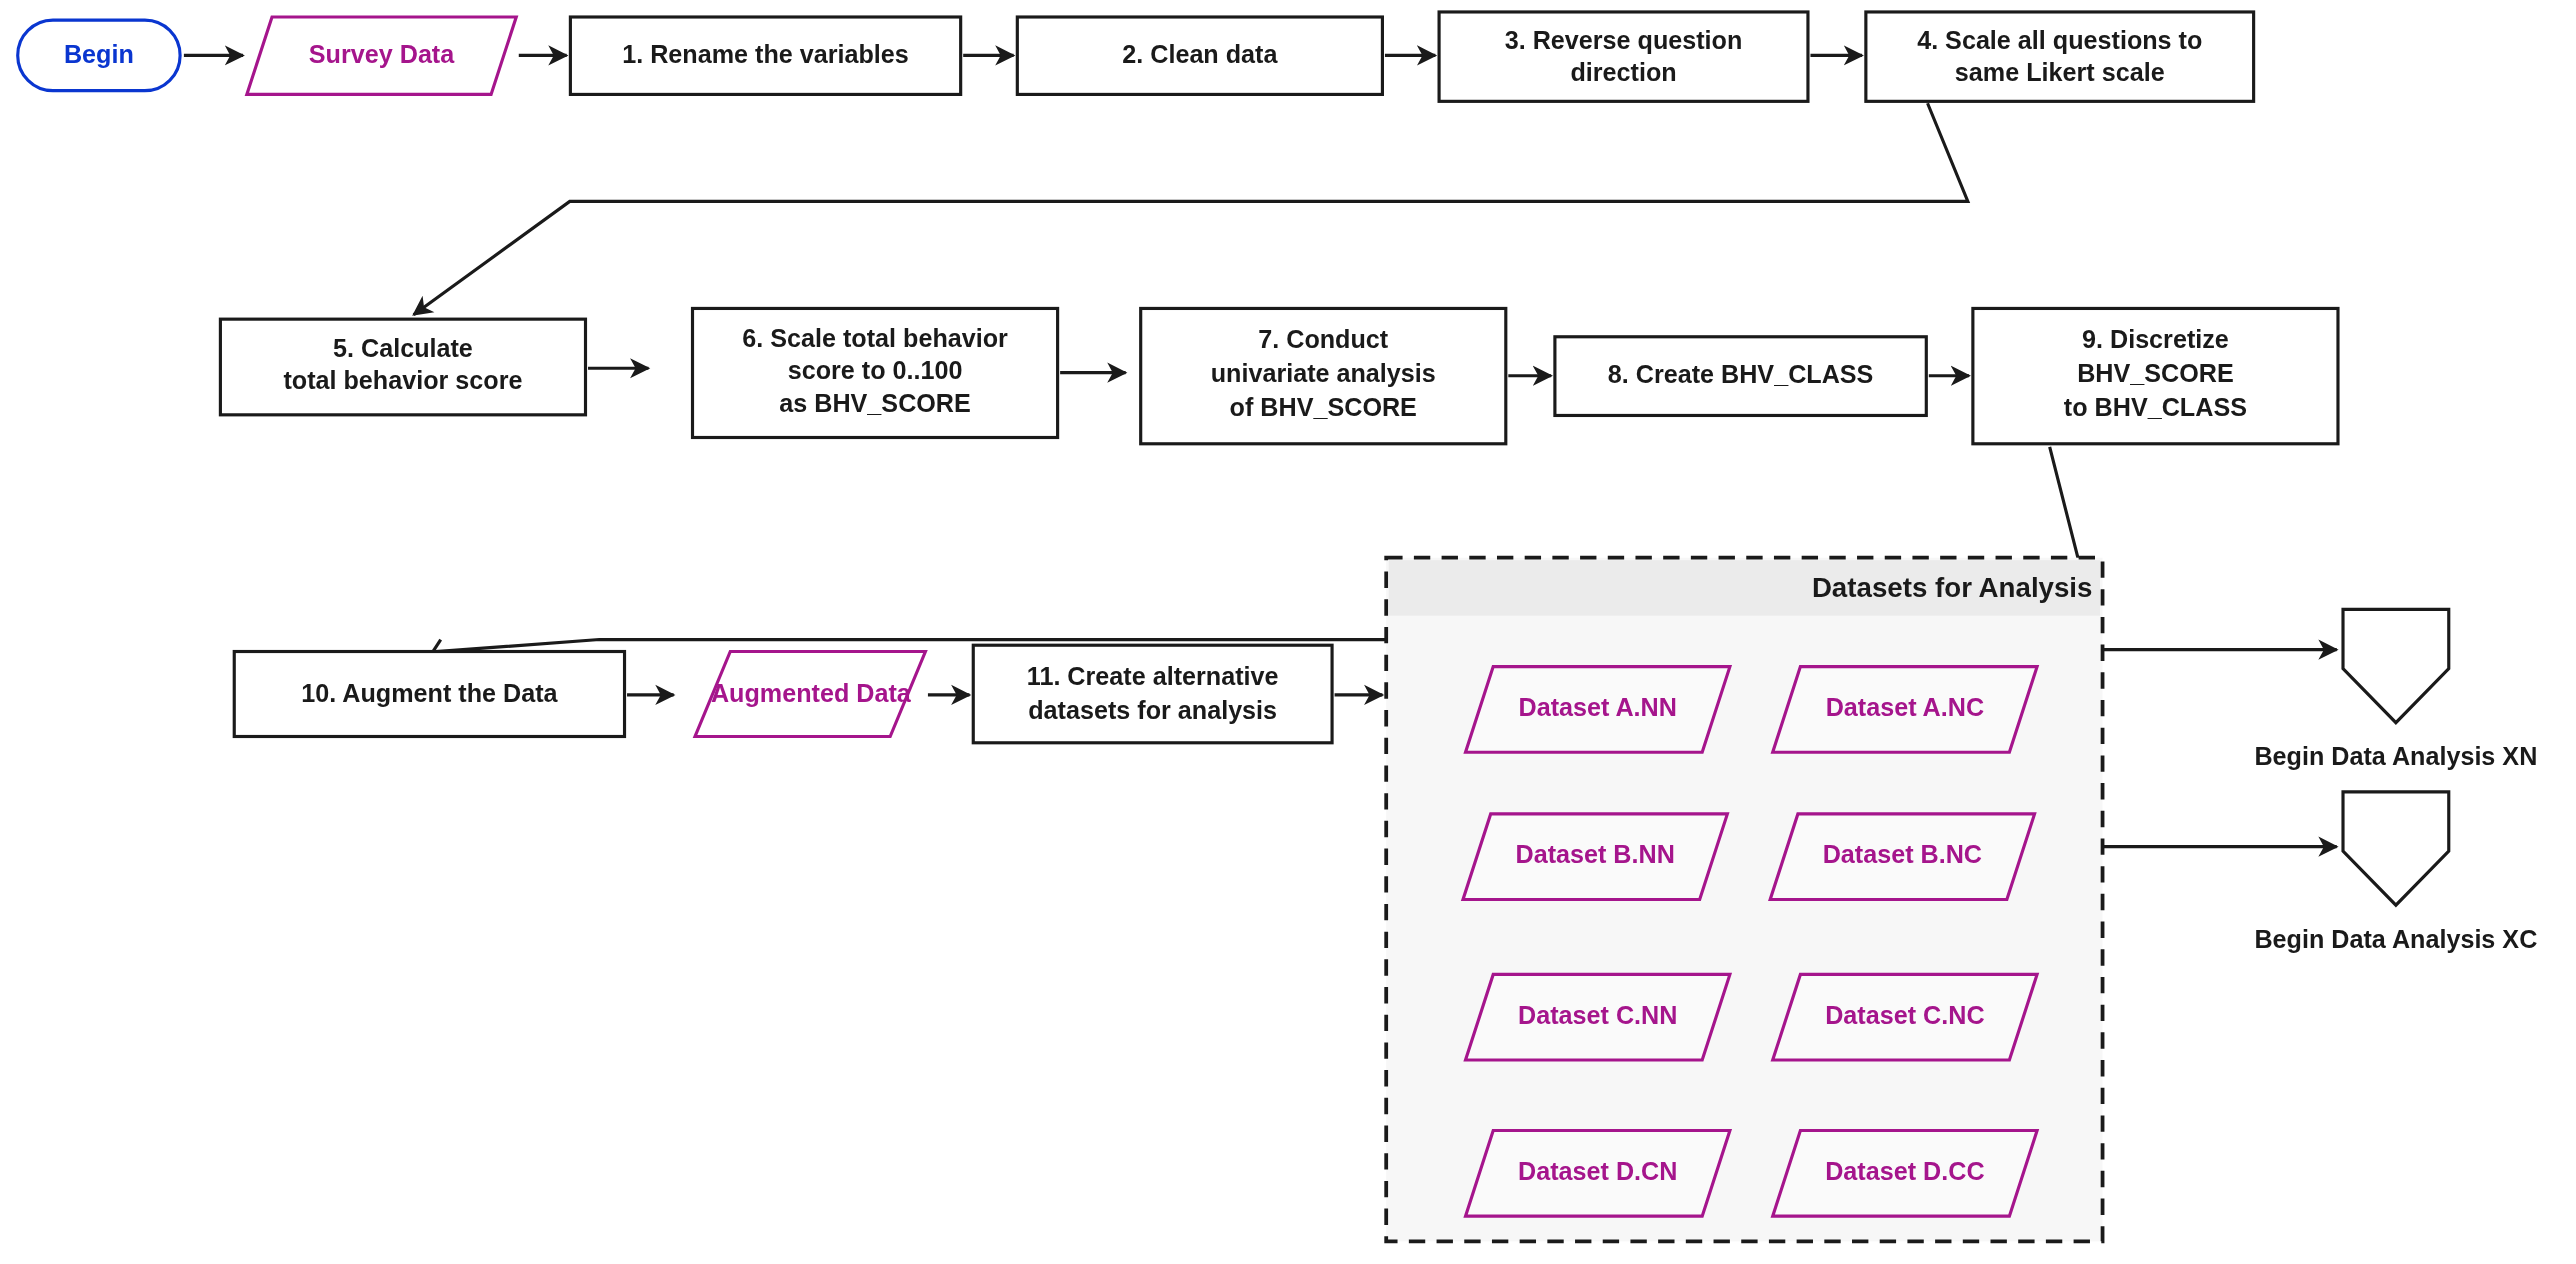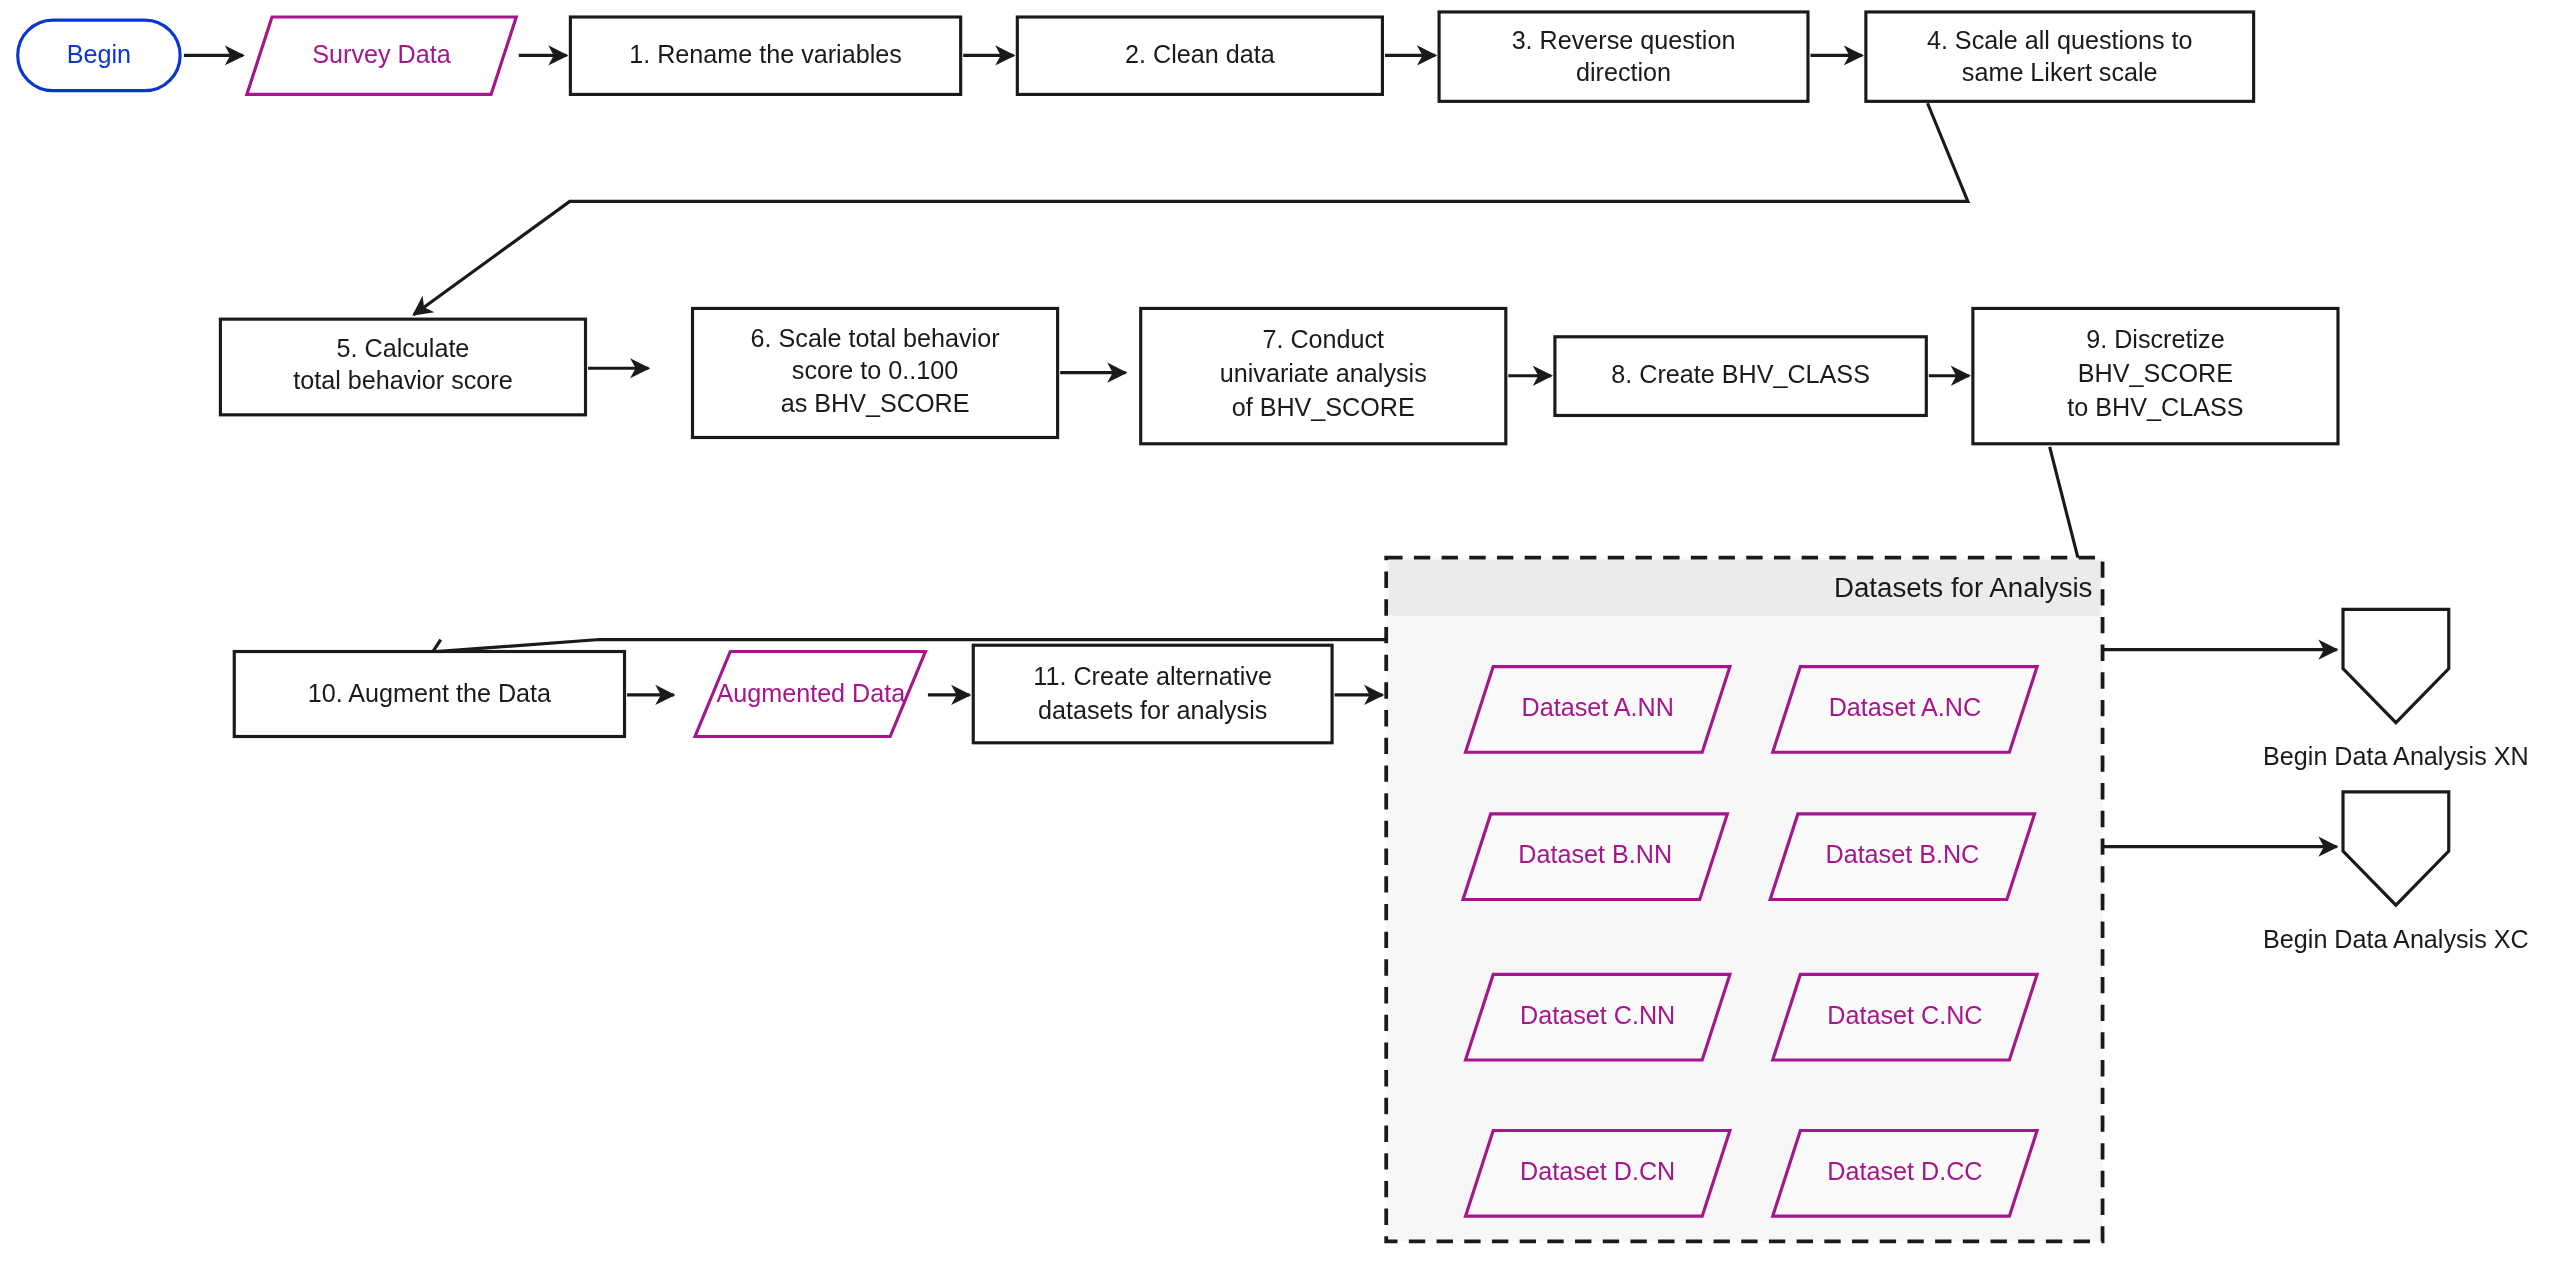--- a/index.html
+++ b/index.html
@@ -10,20 +10,21 @@
   body {
     width: 2576px;
     height: 1264px;
     font-family: "Liberation Sans", sans-serif;
     overflow: hidden;
   }
   #flow-root {
     position: relative;
     width: 2217px;
     height: 1264px;
+    font-weight: bold;
   }
   svg.flow-canvas {
     display: block;
     width: 2576px;
     height: 1264px;
   }
   .node-label {
     font-family: "Liberation Sans", sans-serif;
     font-size: 40px;
     fill: #1a1a1a;

